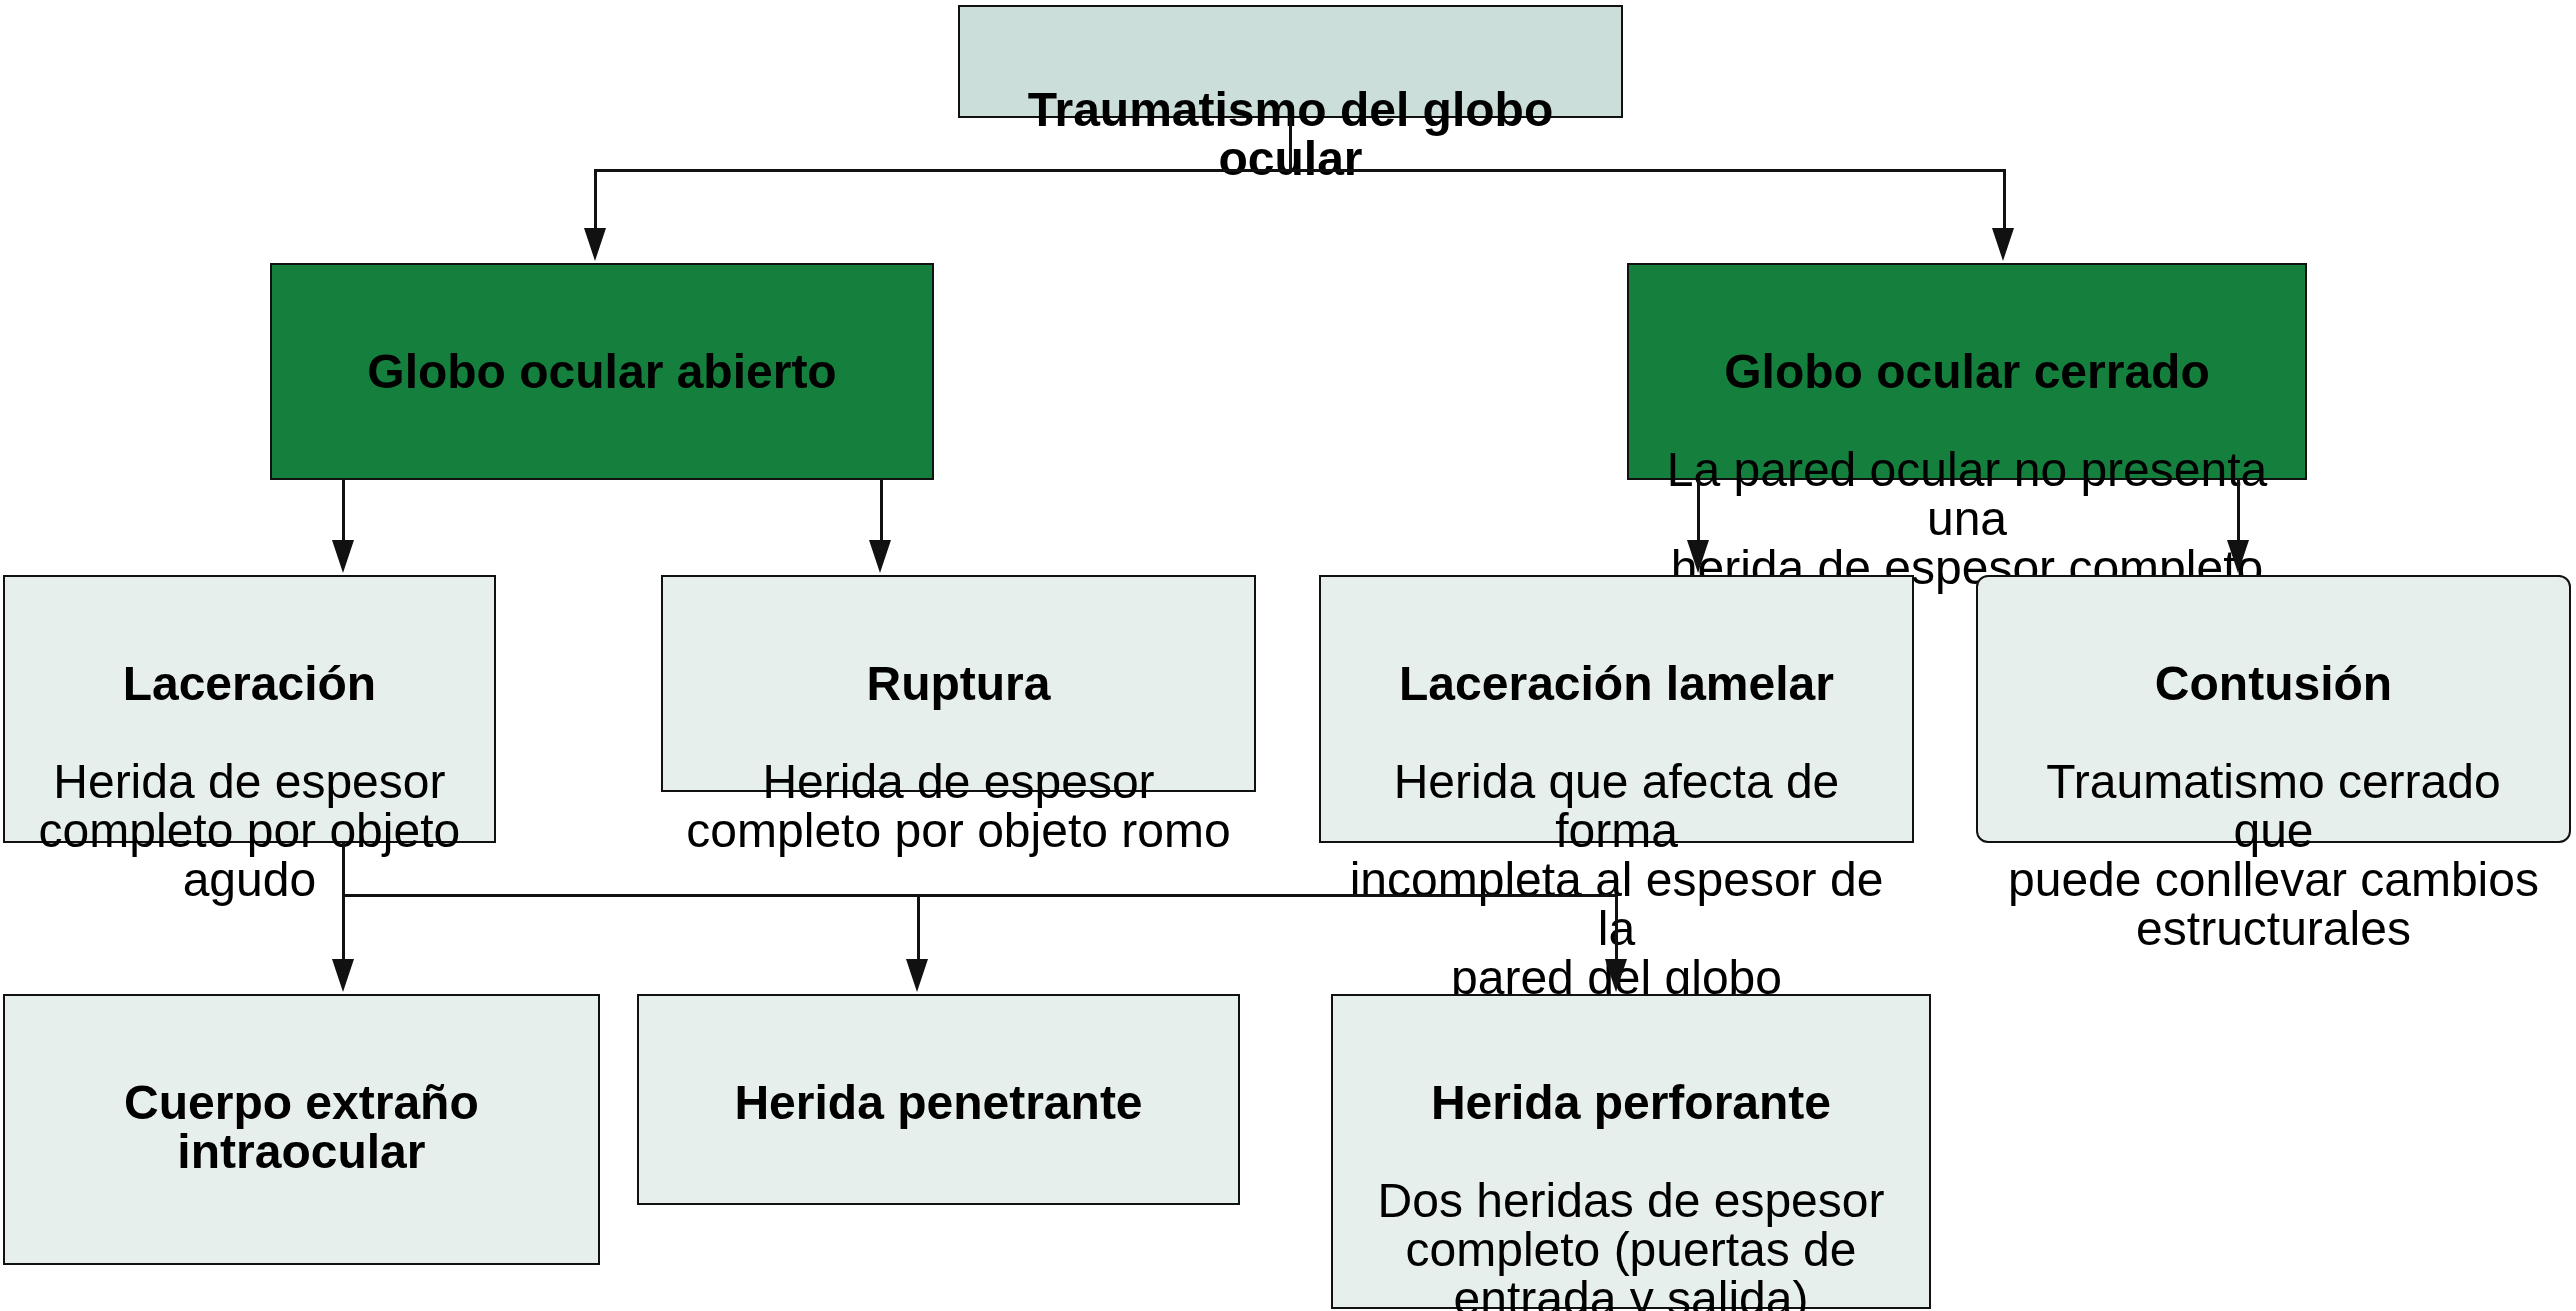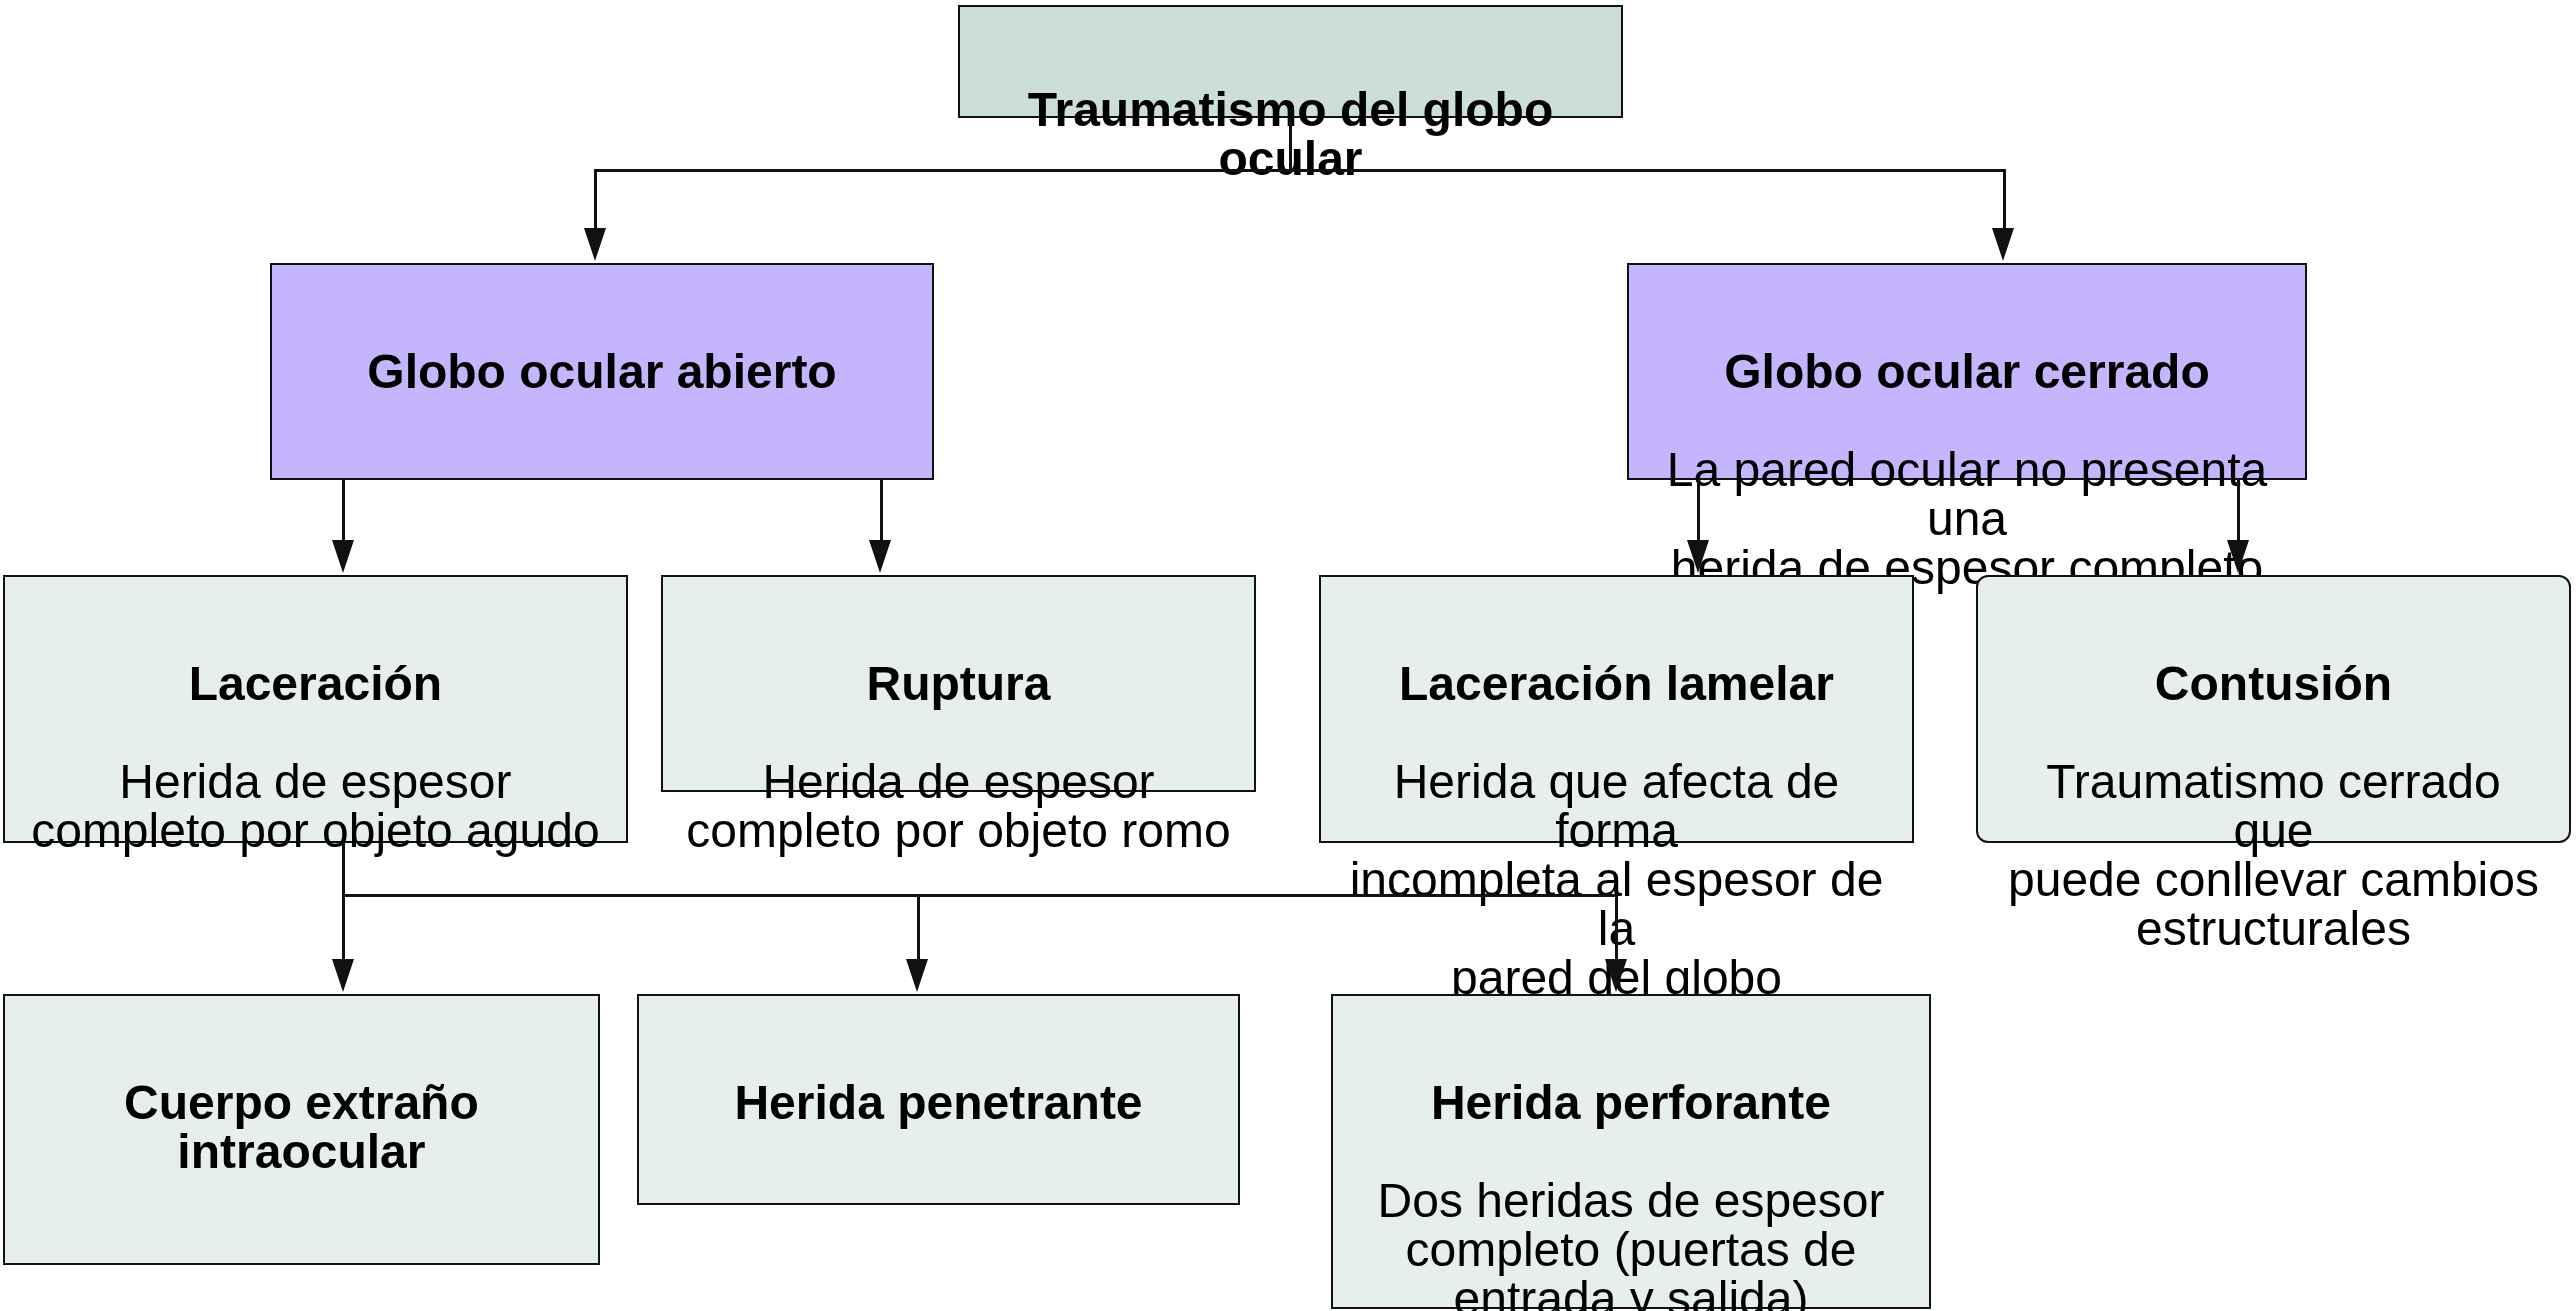--- a/index.html
+++ b/index.html
@@ -22,28 +22,28 @@
     border: 2.9px solid #111111;
     padding: 33px 22px 0 22px;
     text-align: center;
     font-size: 48px;
     line-height: 49px;
     white-space: pre-line;
   }
   .node-title { font-weight: bold; }
   .node-desc  { font-weight: normal; }
   .tint-root  { background: #cbdeda; }
-  .tint-l2    { background: #c4b5fd; }
+  .tint-l2    { background: #15803d; }
   .tint-leaf  { background: #e7efed; }
 
   
   #n-root       { left: 958px; top: 5.1px;    width: 665px; height: 113px; padding-top: 29px; }
   #n-abierto    { left: 270px;  top: 263px;  width: 664px; height: 217px; }
   #n-cerrado    { left: 1627px; top: 263px;  width: 680px; height: 217px; }
-  #n-laceracion { left: 2.9px;    top: 575px;  width: 625px; height: 268px; }
+  #n-laceracion { left: 2.9px;    top: 575px;  width: 493px; height: 268px; }
   #n-ruptura    { left: 661px;  top: 575px;  width: 595px; height: 217px; }
   #n-lamelar    { left: 1319px; top: 575px;  width: 595px; height: 268px; }
   #n-contusion  { left: 1976px; top: 575px;  width: 595px; height: 268px; border-radius: 12px; }
   #n-cuerpo     { left: 2.9px;    top: 994px; width: 597px; height: 271px; }
   #n-penetrante { left: 637px;  top: 994px; width: 603px; height: 211px; }
   #n-perforante { left: 1331px; top: 994px; width: 600px; height: 315px; }
 
   
   .vline, .hline {
     position: absolute;

